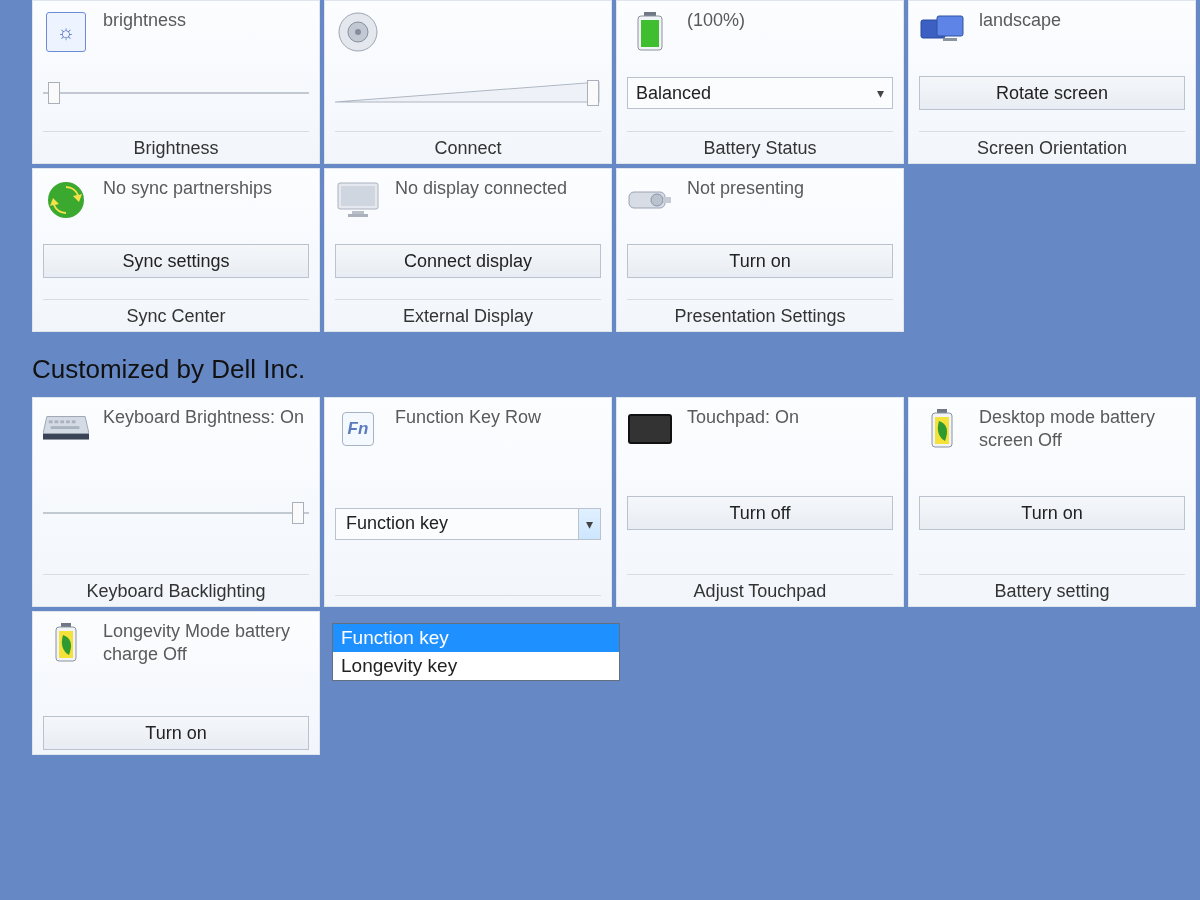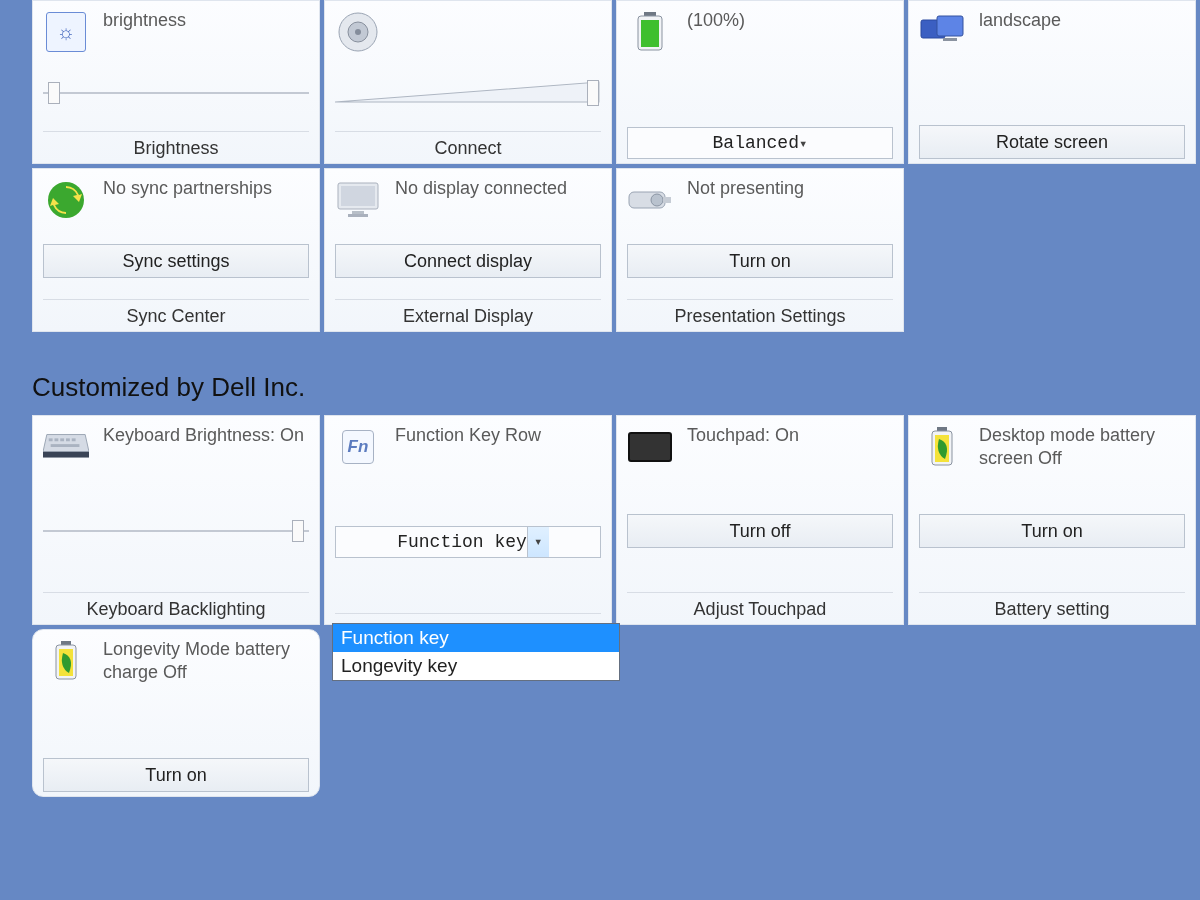--- a/index.html
+++ b/index.html
@@ -102,25 +102,24 @@
   }
   .wedge svg { width: 100%; height: 100%; }
   
   .select {
     width: 100%;
     height: 32px;
     border: 1px solid #b9c2ce;
     background: #fbfcfe;
     display: flex;
     align-items: center;
-    justify-content: center;
+    justify-content: space-between;
     padding: 0 8px;
     font-size: 18px;
     cursor: pointer;
-    font-family: Liberation Mono, monospace;
   }
   .select .chev {
     font-size: 14px;
     color: #444;
   }
   .select.small-chev {
     position: relative;
   }
   .select.small-chev .chev-box {
     width: 22px;
@@ -146,27 +145,27 @@
     padding: 2px 8px;
     line-height: 24px;
     cursor: pointer;
   }
   .dropdown-popup .opt.sel {
     background: #1e90ff;
     color: #fff;
   }
   
   .section-heading {
-    margin: 40px 0 12px 32px;
+    margin: 22px 0 12px 32px;
     font-size: 26px;
     color: #111;
   }
   
   .tile.h2 { height: 210px; }
-  .tile.h3 { height: 168px; border-radius: 11px; }
+  .tile.h3 { height: 144px; }
   
   .ico-monitor { width:44px; height:38px; }
   .ico-sync { width:40px; height:40px; }
   .ico-projector { width:46px; height:32px; }
   .ico-keyboard { width:48px; height:34px; }
   .ico-fn {
     width:32px; height:34px; border:1px solid #a7b2c4; border-radius:4px;
     background:#f4f8ff; display:flex; align-items:center; justify-content:center;
     color:#5b7bbf; font-style:italic; font-size:17px; font-weight:600;
   }
@@ -233,36 +232,38 @@
         </svg>
       </div>
       <div class="status">(100%)</div>
     </div>
     <div class="mid">
       <div class="select">
         <span>Balanced</span>
         <span class="chev">▾</span>
       </div>
     </div>
+    <div class="label-row">Battery Status</div>
   </div>
 
   <div class="tile">
     <div class="top">
       <div class="icon">
         <svg class="ico-screens" viewBox="0 0 46 36">
           <rect x="2" y="6" width="24" height="18" rx="2" fill="#3b5fc2" stroke="#2a4aa0"></rect>
           <rect x="18" y="2" width="26" height="20" rx="2" fill="#5d84e6" stroke="#34529f"></rect>
           <rect x="24" y="24" width="14" height="3" fill="#8a93a0"></rect>
         </svg>
       </div>
       <div class="status">landscape</div>
     </div>
     <div class="mid">
       <div class="btn">Rotate screen</div>
     </div>
+    <div class="label-row">Screen Orientation</div>
   </div>
 
   <div class="tile">
     <div class="top">
       <div class="icon">
         <svg class="ico-sync" viewBox="0 0 40 40">
           <circle cx="20" cy="20" r="18" fill="#3ba82f"></circle>
           <path d="M20 8 a12 12 0 0 1 11 7 l-4 1 6 6 3-8 -3 1 a15 15 0 0 0 -13 -9z" fill="#f5e24a"></path>
           <path d="M20 32 a12 12 0 0 1 -11 -7 l4 -1 -6 -6 -3 8 3 -1 a15 15 0 0 0 13 9z" fill="#f5e24a"></path>
         </svg>

